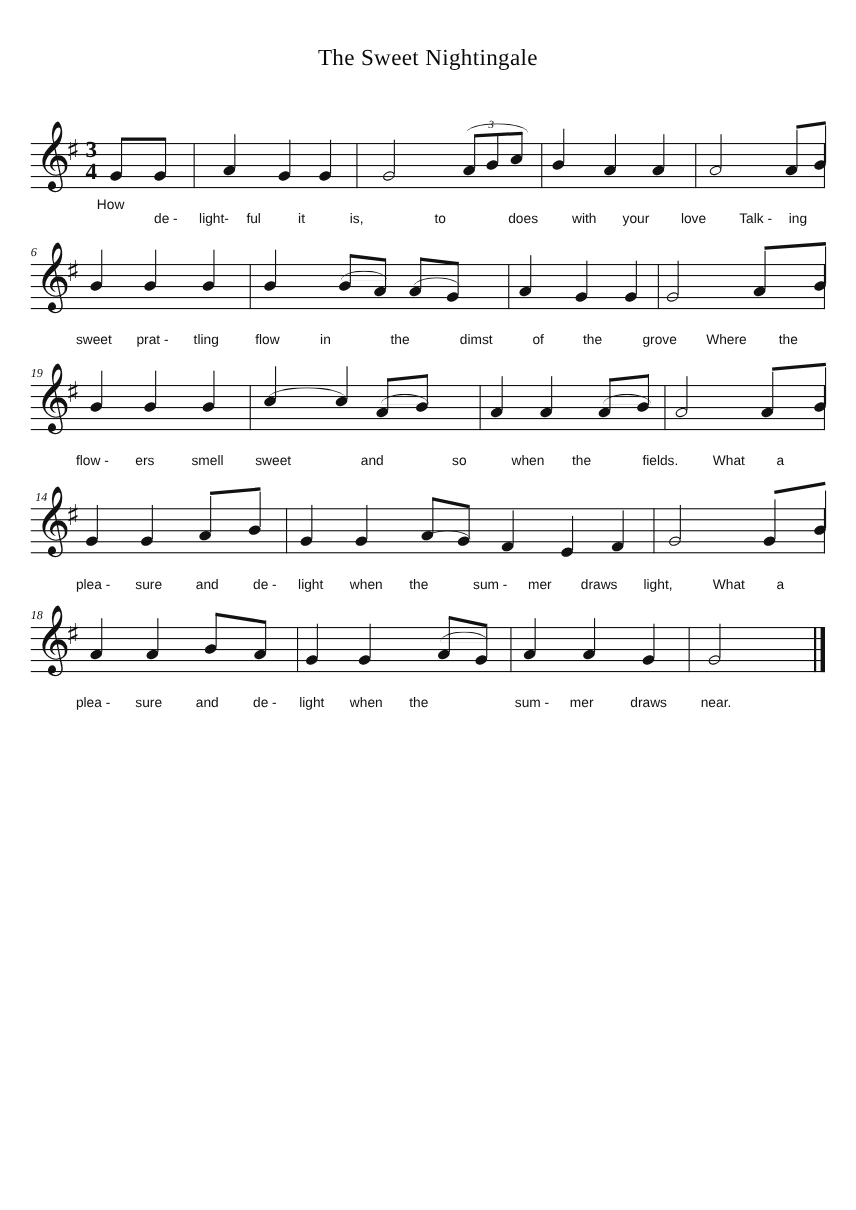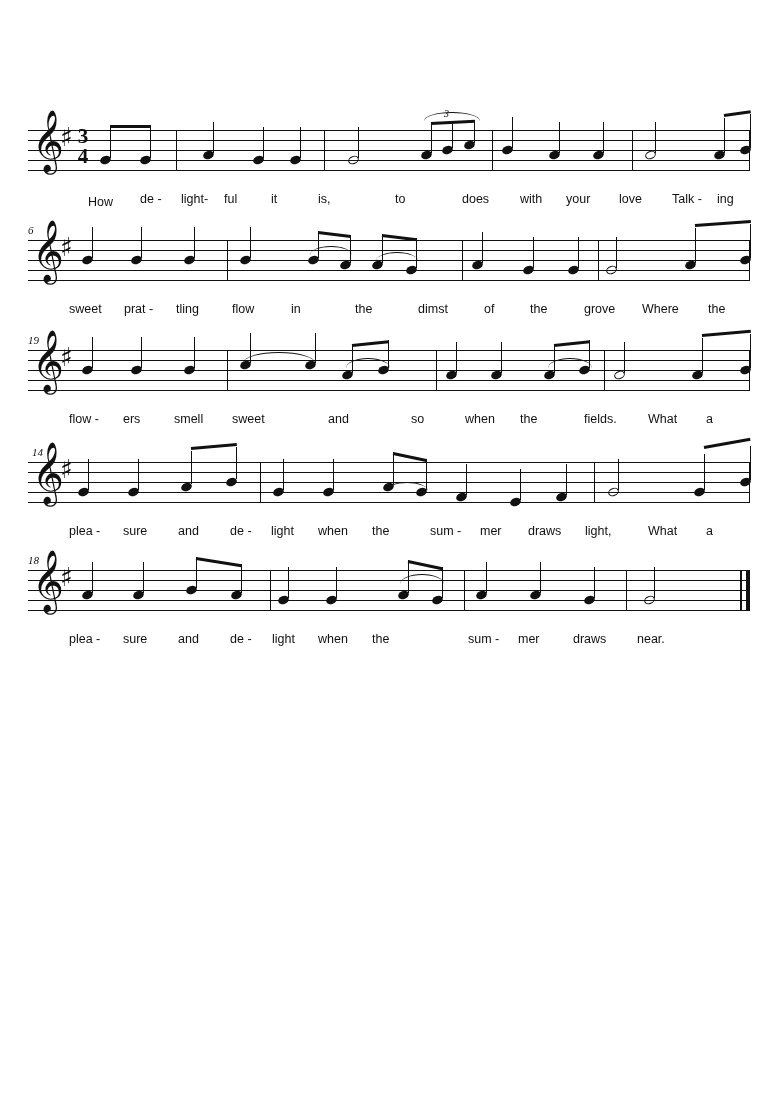--- a/index.html
+++ b/index.html
@@ -161,20 +161,21 @@
     font-size: 12.5px;
     color: #111111;
     white-space: nowrap;
   }
 </style>
 </head>
 <body>
 
 <div class="page">
 
+  <div class="title">The Sweet Nightingale</div>
 
   <div class="system" style="top:130px;">
     <div class="staff">
       <div class="line l0"></div>
       <div class="line l1"></div>
       <div class="line l2"></div>
       <div class="line l3"></div>
       <div class="line l4"></div>
     </div>
     <div class="clef">𝄞</div>
@@ -229,21 +230,21 @@
     <div class="notehead hollow" style="left:617px; top:21px;"></div>
     <div class="stem" style="left:627px; top:-8px; height:31px;"></div>
     <div class="notehead filled" style="left:686px; top:21px;"></div>
     <div class="stem" style="left:696px; top:-12px; height:35px;"></div>
     <div class="notehead filled" style="left:712px; top:16px;"></div>
     <div class="stem" style="left:722px; top:-16px; height:34px;"></div>
     <div class="beam" style="left:696px; top:-16px; width:27px; transform:rotate(-8deg);"></div>
 
     <div class="measure-bar" style="left:721px;"></div>
 
-    <div class="lyric" style="left:60px; top:65px;">How</div>
+    <div class="lyric" style="left:60px; top:49px;">How</div>
     <div class="lyric" style="left:112px; top:62px;">de -</div>
     <div class="lyric" style="left:153px; top:62px;">light-</div>
     <div class="lyric" style="left:196px; top:62px;">ful</div>
     <div class="lyric" style="left:243px; top:62px;">it</div>
     <div class="lyric" style="left:290px; top:62px;">is,</div>
     <div class="lyric" style="left:367px; top:62px;">to</div>
     <div class="lyric" style="left:434px; top:62px;">does</div>
     <div class="lyric" style="left:492px; top:62px;">with</div>
     <div class="lyric" style="left:538px; top:62px;">your</div>
     <div class="lyric" style="left:591px; top:62px;">love</div>

